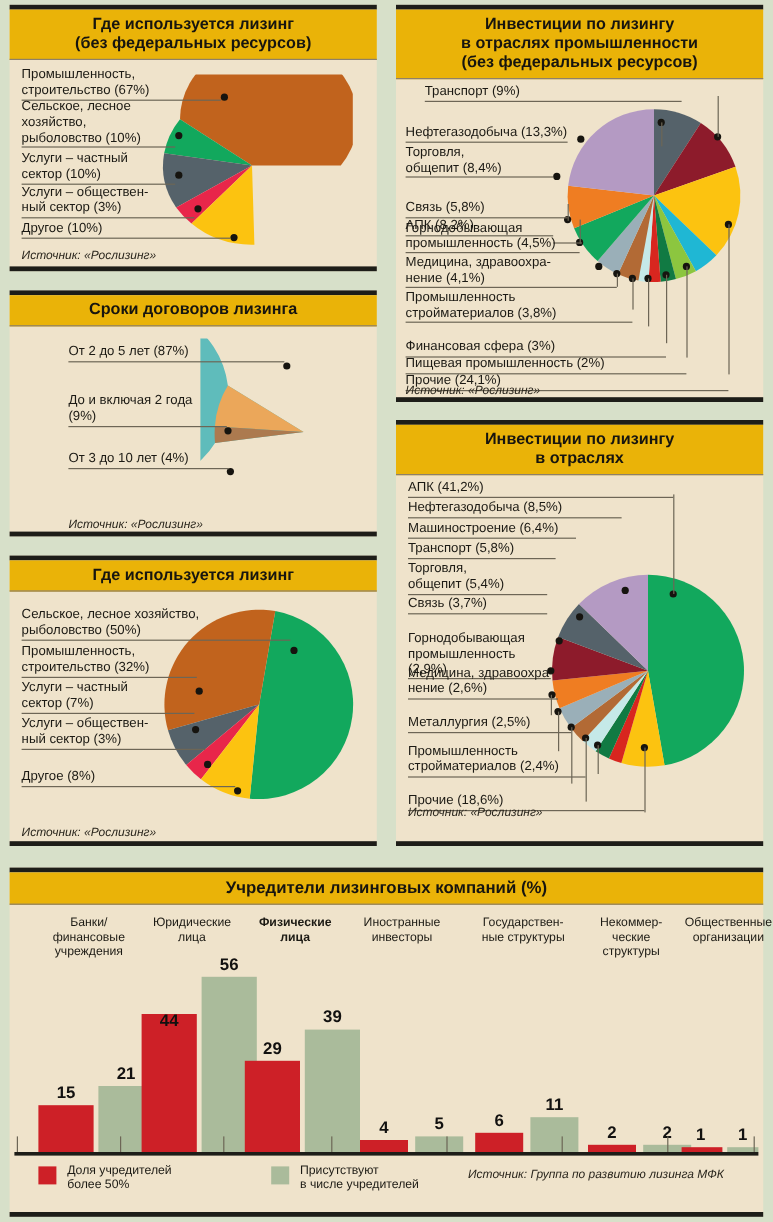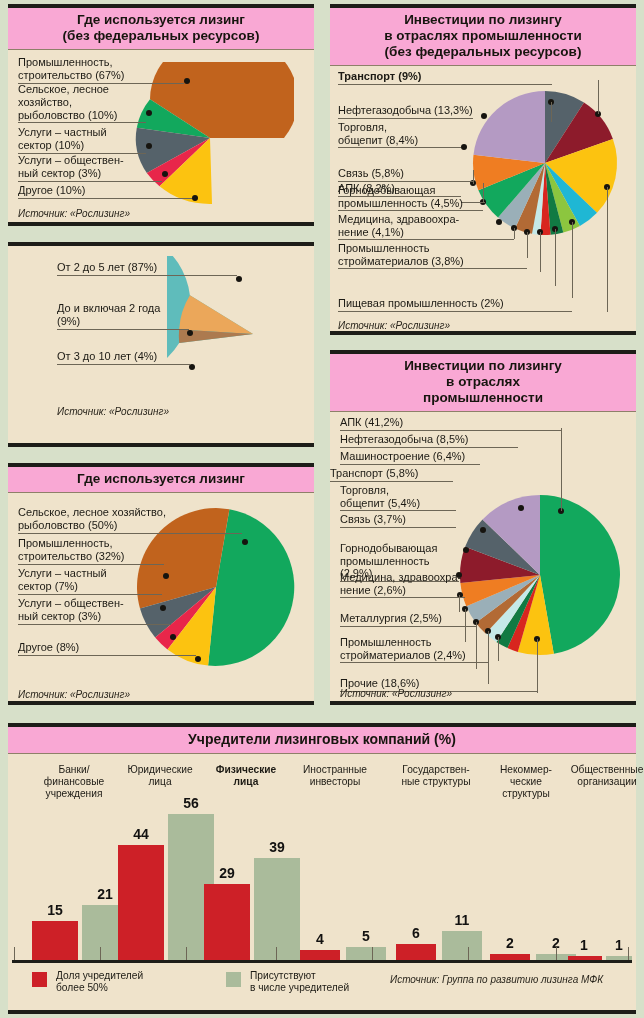--- a/index.html
+++ b/index.html
@@ -11,21 +11,21 @@
     overflow: hidden;
     position: relative;
   }
   .panel {
     position: absolute;
     background: #efe3cb;
     border-top: 4px solid #1d1d18;
     border-bottom: 4px solid #1d1d18;
   }
   .panel-head {
-    background: #f9a8d4;
+    background: #eab308;
     border-bottom: 1px solid #8e8069;
     text-align: center;
     font-weight: bold;
     color: #17150f;
     padding: 4px 6px 5px 6px;
     line-height: 1.18;
     font-size: 13.5px;
   }
   .panel-body { position: relative; }
   .lbl {
@@ -158,39 +158,44 @@
     <div class="leadv" style="left:277px; top:121px; height:125px;"></div>
     <div class="leadv" style="left:242px; top:156px; height:76px;"></div>
     <div class="leadv" style="left:225px; top:163px; height:57px;"></div>
     <div class="leadv" style="left:210px; top:166px; height:40px;"></div>
     <div class="leadv" style="left:197px; top:166px; height:26px;"></div>
     <div class="leadv" style="left:184px; top:162px; height:11px;"></div>
     <div class="leadv" style="left:153px; top:117px; height:20px;"></div>
     <div class="lead" style="left:131px; top:136px; width:24px;"></div>
     <div class="leadv" style="left:143px; top:104px; height:14px;"></div>
 
-    <div class="lbl" style="left:8px; top:4px; width:214px;font-weight:bold;">Транспорт (9%)</div>
+    <div class="lbl" style="left:24px; top:4px; width:214px;">Транспорт (9%)</div>
     <div class="lbl" style="left:8px; top:38px; width:135px;">Нефтегазодобыча (13,3%)</div>
     <div class="lbl" style="left:8px; top:55px; width:123px;">Торговля,
 общепит (8,4%)</div>
     <div class="lbl" style="left:8px; top:80px; width:123px;margin-top:36px;">АПК (8,2%)</div>
     <div class="lbl" style="left:8px; top:101px; width:135px;">Связь (5,8%)</div>
     <div class="lbl" style="left:8px; top:118px; width:145px;">Горнодобывающая
 промышленность (4,5%)</div>
     <div class="lbl" style="left:8px; top:147px; width:176px;">Медицина, здравоохра-
 нение (4,1%)</div>
     <div class="lbl" style="left:8px; top:176px; width:189px;">Промышленность
 стройматериалов (3,8%)</div>
+    <div class="lbl" style="left:8px; top:217px; width:217px;">Финансовая сфера (3%)</div>
     <div class="lbl" style="left:8px; top:231px; width:234px;">Пищевая промышленность (2%)</div>
+    <div class="lbl" style="left:8px; top:245px; width:269px;">Прочие (24,1%)</div>
 
     <div class="src" style="left:8px; top:254px;">Источник: «Рослизинг»</div>
   </div>
 </div>
 
 <div class="panel" id="p3" style="left:8px; top:242px; width:306px; height:205px;">
+  <div class="panel-head">
+    <div>Сроки договоров лизинга</div>
+  </div>
   <div class="panel-body" style="height:180px;margin-left:39px;">
     <svg class="pie" style="left:120px; top:10px;" width="180" height="160" viewBox="0 0 180 160">
       <g transform="translate(86,78)">
 
         <path d="M0,0 L-73.8,9.1 A74,74 0 1,1 -63.1,-38.7 Z" fill="#5fbcbb"></path>
         <path d="M0,0 L-63.1,-38.7 A74,74 0 0,0 -73.9,-4.5 Z" fill="#eba75a"></path>
         <path d="M0,0 L-73.9,-4.5 A74,74 0 0,0 -73.8,9.1 Z" fill="#ac7a4f"></path>
       </g>
     </svg>
 
@@ -240,21 +245,20 @@
     <div class="lbl" style="left:10px; top:148px; width:178px;">Другое (8%)</div>
 
     <div class="src" style="left:10px; top:196px;">Источник: «Рослизинг»</div>
   </div>
 </div>
 
 <div class="panel" id="p5" style="left:330px; top:350px; width:306px; height:355px;">
   <div class="panel-head">
     <div>Инвестиции по лизингу</div>
     <div>в отраслях</div>
-    <div>промышленности</div>
   </div>
   <div class="panel-body" style="height:291px;">
     <svg class="pie" style="left:125px; top:78px;" width="180" height="180" viewBox="0 0 180 180">
       <g transform="translate(85,85)">
         <path d="M0,0 L0,-80 A80,80 0 0,1 13.8,78.8 Z" fill="#12a85d"></path>
         <path d="M0,0 L13.8,78.8 A80,80 0 0,1 -22.2,76.9 Z" fill="#fcc310"></path>
         <path d="M0,0 L-22.2,76.9 A80,80 0 0,1 -32.6,73.0 Z" fill="#d8261f"></path>
         <path d="M0,0 L-32.6,73.0 A80,80 0 0,1 -43.6,67.0 Z" fill="#117a43"></path>
         <path d="M0,0 L-43.6,67.0 A80,80 0 0,1 -54.4,58.6 Z" fill="#c5e9e8"></path>
         <path d="M0,0 L-54.4,58.6 A80,80 0 0,1 -64.2,47.7 Z" fill="#b26a35"></path>
@@ -282,21 +286,21 @@
     <div class="leadv" style="left:129px; top:183px; height:17px;"></div>
     <div class="leadv" style="left:135px; top:197px; height:33px;"></div>
     <div class="leadv" style="left:146px; top:210px; height:47px;"></div>
     <div class="leadv" style="left:158px; top:219px; height:53px;"></div>
     <div class="leadv" style="left:168px; top:225px; height:24px;"></div>
     <div class="leadv" style="left:207px; top:227px; height:54px;"></div>
 
     <div class="lbl" style="left:10px; top:4px; width:221px;">АПК (41,2%)</div>
     <div class="lbl" style="left:10px; top:21px; width:178px;">Нефтегазодобыча (8,5%)</div>
     <div class="lbl" style="left:10px; top:38px; width:140px;">Машиностроение (6,4%)</div>
-    <div class="lbl" style="left:0; top:55px; width:123px;">Транспорт (5,8%)</div>
+    <div class="lbl" style="left:10px; top:55px; width:123px;">Транспорт (5,8%)</div>
     <div class="lbl" style="left:10px; top:72px; width:116px;">Торговля,
 общепит (5,4%)</div>
     <div class="lbl" style="left:10px; top:101px; width:116px;">Связь (3,7%)</div>
     <div class="lbl" style="left:10px; top:130px; width:119px;">Горнодобывающая
 промышленность (2,9%)</div>
     <div class="lbl" style="left:10px; top:159px; width:125px;">Медицина, здравоохра-
 нение (2,6%)</div>
     <div class="lbl" style="left:10px; top:200px; width:136px;">Металлургия (2,5%)</div>
     <div class="lbl" style="left:10px; top:224px; width:148px;">Промышленность
 стройматериалов (2,4%)</div>
@@ -331,21 +335,21 @@
 
     <div style="position:absolute; left:0; top:60px; width:628px; height:146px;">
 
       <div class="bar red" style="left:24px;  width:46px; height:39px;"></div>
       <div class="bar sage" style="left:74px;  width:46px; height:55px;"></div>
       <div class="vlabel" style="left:24px;  width:46px; top:88px;">15</div>
       <div class="vlabel" style="left:74px;  width:46px; top:72px;">21</div>
 
       <div class="bar red" style="left:110px; width:46px; height:115px;"></div>
       <div class="bar sage" style="left:160px; width:46px; height:146px;"></div>
-      <div class="vlabel" style="left:110px; width:46px; top:12px;">44</div>
+      <div class="vlabel" style="left:110px; width:46px; top:28px;">44</div>
       <div class="vlabel" style="left:160px; width:46px; top:-19px;">56</div>
 
       <div class="bar red" style="left:196px; width:46px; height:76px;"></div>
       <div class="bar sage" style="left:246px; width:46px; height:102px;"></div>
       <div class="vlabel" style="left:196px; width:46px; top:51px;">29</div>
       <div class="vlabel" style="left:246px; width:46px; top:25px;">39</div>
 
       <div class="bar red" style="left:292px; width:40px; height:10px;"></div>
       <div class="bar sage" style="left:338px; width:40px; height:13px;"></div>
       <div class="vlabel" style="left:292px; width:40px; top:117px;">4</div>

